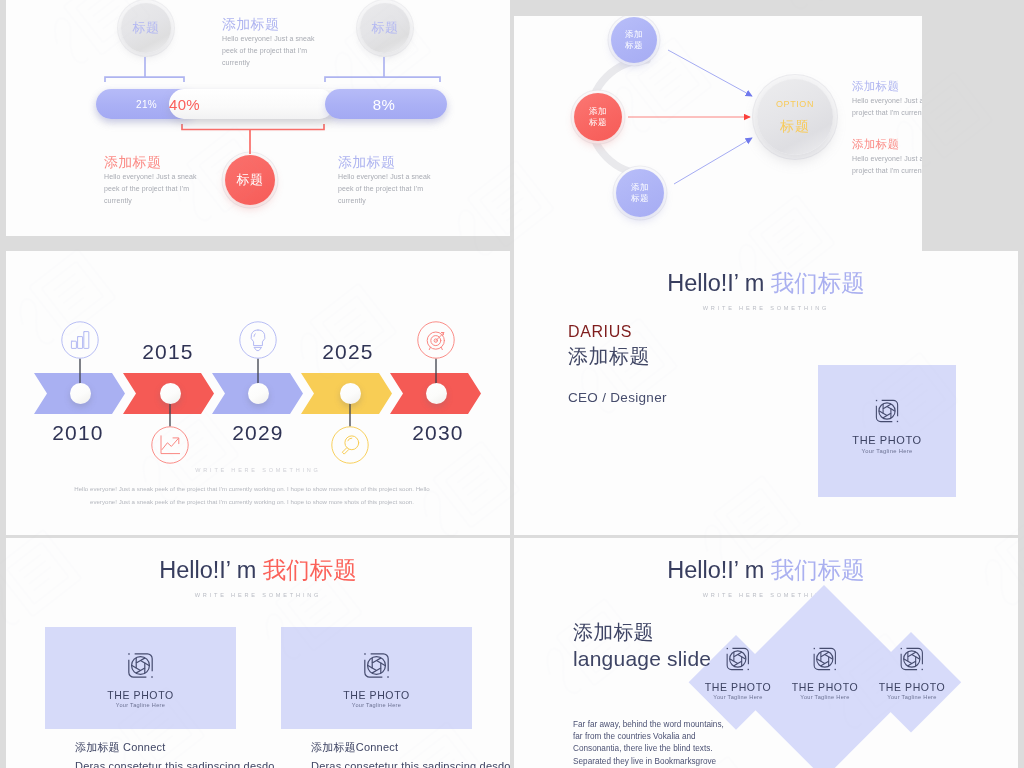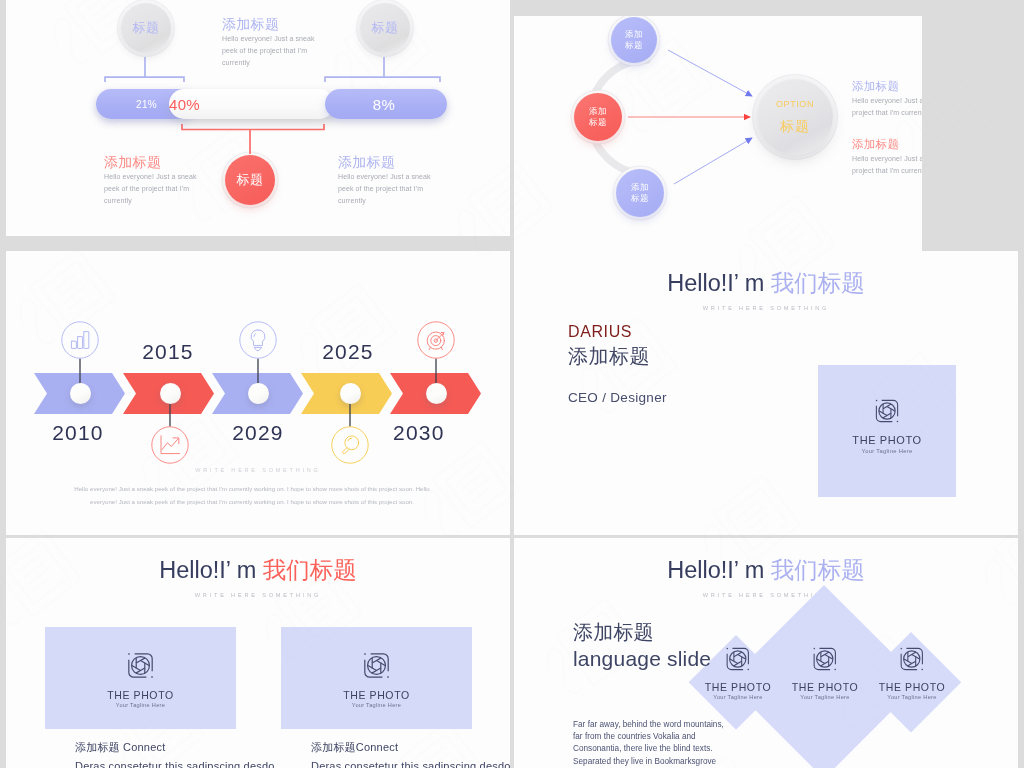--- a/index.html
+++ b/index.html
@@ -224,21 +224,21 @@
           <circle cx="-0.2" cy="0.6" r="1.7"></circle>
           <line x1="-0.2" y1="0.6" x2="7.4" y2="-6.8"></line>
           <path d="M5.4,-7.5 L7.9,-7.5 M7.4,-5.2 L7.4,-7.6"></path>
           <path d="M-5.6,7.2 L-6.7,9.6 M5.2,7.2 L6.3,9.6"></path>
         </g>
       </svg>
 <div class="abs" style="left:27px;top:170px;width:90px;text-align:center;font-size:21px;color:#2f3354;letter-spacing:1.2px">2010</div>
 <div class="abs" style="left:117px;top:89px;width:90px;text-align:center;font-size:21px;color:#2f3354;letter-spacing:1.2px">2015</div>
 <div class="abs" style="left:207px;top:170px;width:90px;text-align:center;font-size:21px;color:#2f3354;letter-spacing:1.2px">2029</div>
 <div class="abs" style="left:297px;top:89px;width:90px;text-align:center;font-size:21px;color:#2f3354;letter-spacing:1.2px">2025</div>
-<div class="abs" style="left:387px;top:170px;width:90px;font-size:21px;color:#2f3354;letter-spacing:1.2px">2030</div>
+<div class="abs" style="left:387px;top:170px;width:90px;text-align:center;font-size:21px;color:#2f3354;letter-spacing:1.2px">2030</div>
 <div class="abs" style="left:0;top:216px;width:504px;text-align:center;font-size:5.5px;letter-spacing:2.8px;color:#cfd0d6">WRITE HERE SOMETHING</div>
 <div class="abs" style="left:60px;top:231px;width:372px;text-align:center;font-size:6.1px;line-height:13px;color:#b4b7be;letter-spacing:.02px">Hello everyone! Just a sneak peek of the project that I'm currently working on. I hope to show more shots of this project soon. Hello everyone! Just a sneak peek of the project that I'm currently working on. I hope to show more shots of this project soon.</div>
   </div>
   <div class="slide" id="s4">
 <div class="hd" style="left:0;top:16px">
   <div class="h"><span>Hello!I’ m </span><span style="color:#aab0f0">我们标题</span></div>
   <div class="sub">WRITE HERE SOMETHING</div>
 </div>
 <div class="abs" style="left:54px;top:69px;font-size:16px;color:#7f1d1d;letter-spacing:.6px;line-height:24px">DARIUS</div>
 <div class="abs" style="left:54px;top:93px;font-size:20px;color:#414765;letter-spacing:.5px;line-height:24px">添加标题</div>

